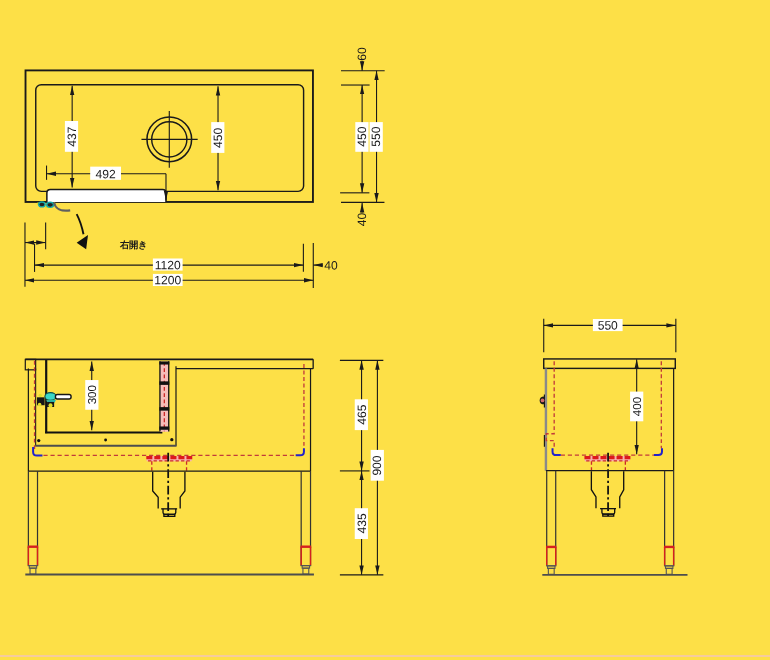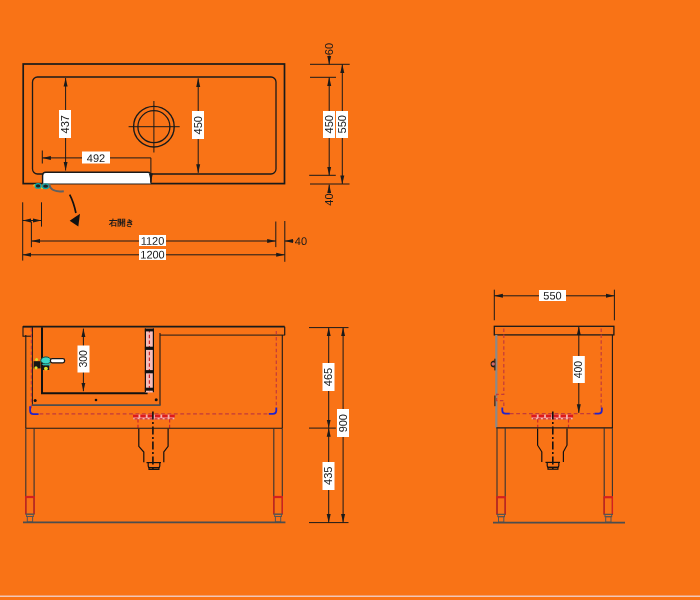--- a/index.html
+++ b/index.html
@@ -1,16 +1,16 @@
 <!DOCTYPE html>
 <html><head>
 <meta charset="utf-8">
 <style>
   html,body{margin:0;padding:0;background:#ffffff;}
-  .wrap{width:700px;height:600px;position:relative;overflow:hidden;background:#f97316;}
+  .wrap{width:700px;height:600px;position:relative;overflow:hidden;background:#fde047;}
   svg{display:block;opacity:0.999;}
   text{font-family:"Liberation Sans",sans-serif;fill:#1a1a1a;fill-opacity:0.999;}
 </style>
 </head>
 <body>
 <div class="wrap">
 <svg width="700" height="600" viewBox="0 0 700 600">
 <defs>
   <marker id="ah" viewBox="0 -3 9 6" refX="8.6" refY="0" markerWidth="9" markerHeight="6" orient="auto-start-reverse" markerUnits="userSpaceOnUse">
     <path d="M8.6,0 L0,2 L0,-2 Z" fill="#1a1a1a"></path>

